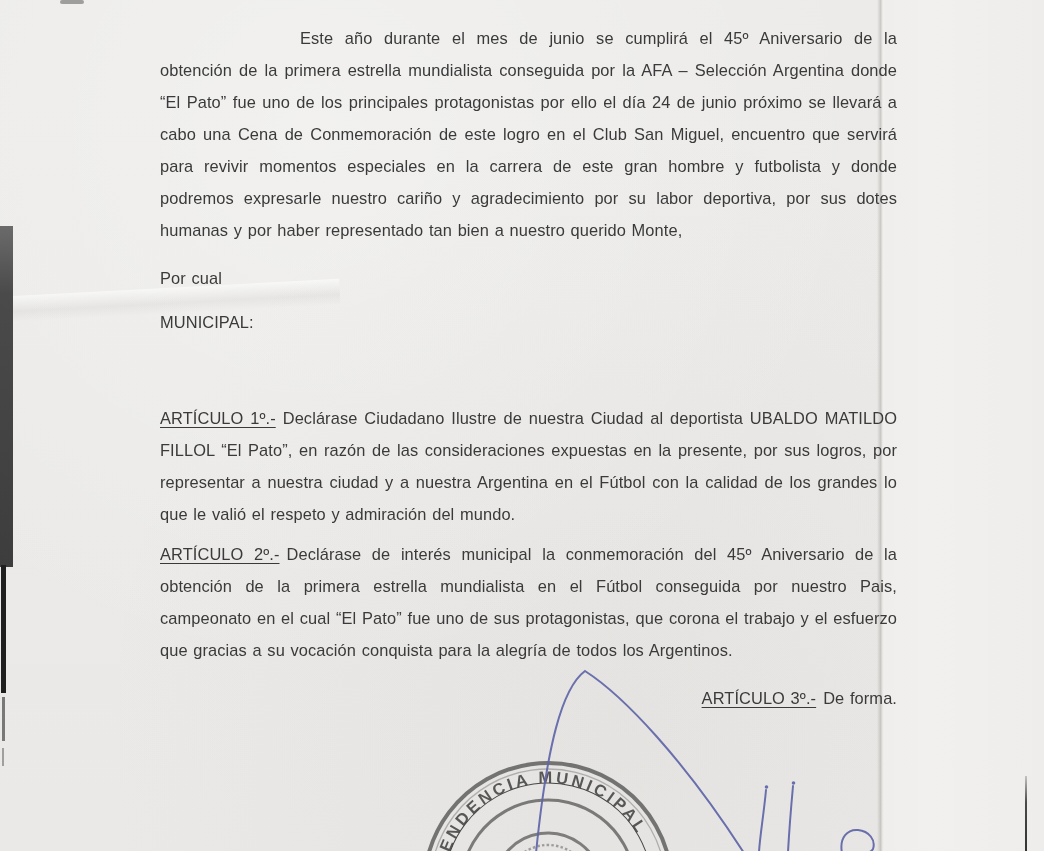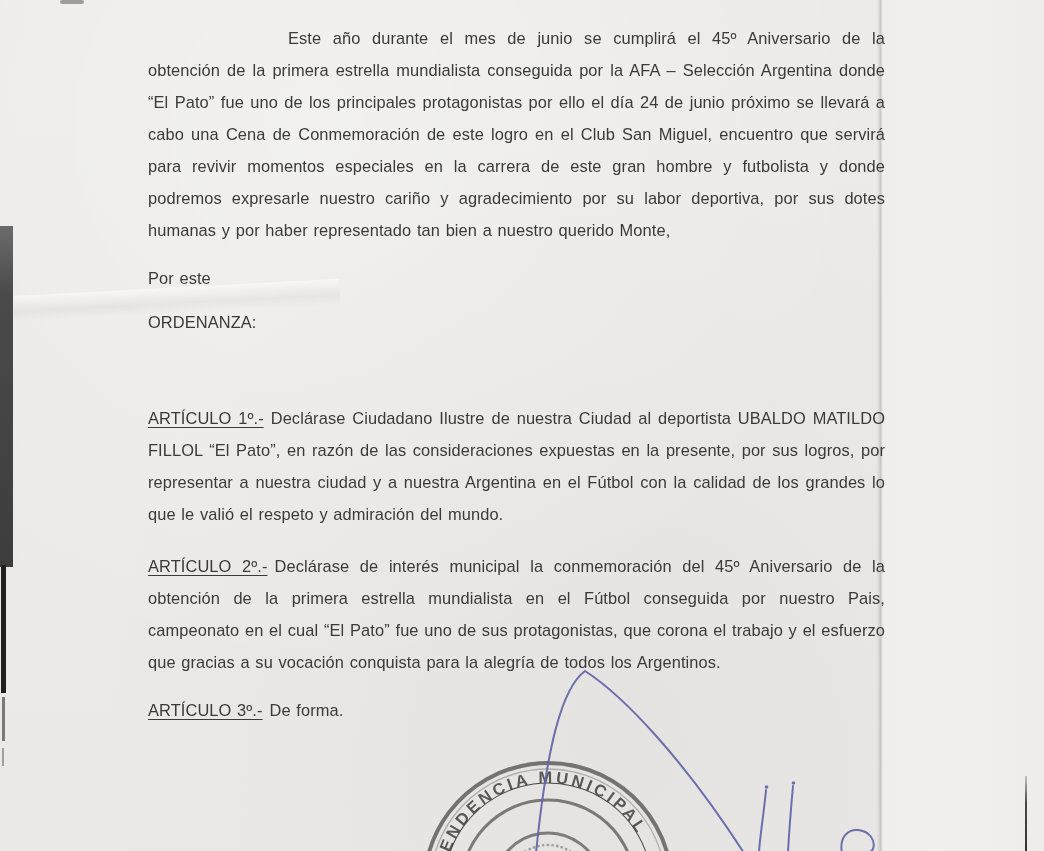--- a/index.html
+++ b/index.html
@@ -36,36 +36,36 @@
     background:linear-gradient(#6b6b6b,#4a4a4a 20%,#3d3d3d);}
   .band-b{position:absolute;left:1px;top:565px;width:5px;height:128px;background:#1f1f1f;}
   .band-c{position:absolute;left:2px;top:697px;width:3px;height:44px;background:#3c3c3c;opacity:.65;}
   .band-d{position:absolute;left:2px;top:748px;width:2px;height:18px;background:#555;opacity:.5;}
   .speck-top{position:absolute;left:60px;top:0;width:24px;height:4px;background:#8a8a8a;border-radius:2px;opacity:.8;}
   .edge-line-br{position:absolute;left:1025px;top:776px;width:2px;height:75px;
     background:linear-gradient(rgba(70,70,70,.25),#4a4a4a 35%,#333);}
 
   
   .text-col{
-    position:absolute;left:148px;top:22px;width:737px;
+    position:absolute;left:160px;top:22px;width:737px;
     color:#3a3a3a;
     font-size:16.4px;line-height:32px;
     text-align:justify;
     word-spacing:1px;
     letter-spacing:.1px;
   }
   .text-col p{margin:0;}
   p.intro{text-indent:140px;}
   p.por-ello{margin-top:16px;text-align:left;}
   p.elevo{margin-top:12px;}
   .jline{display:block;text-align:justify;text-align-last:justify;}
   .lline{display:block;text-align:left;}
   p.art1{margin-top:64px;}
-  p.art2{margin-top:20px;}
-  p.art3{margin-top:16px;text-align:left;}
+  p.art2{margin-top:8px;}
+  p.art3{margin-top:16px;text-align:right;}
   .art-head{text-decoration:underline;text-underline-offset:3px;margin-right:7px;}
 
   .overlay{position:absolute;left:0;top:0;pointer-events:none;}
 </style>
 </head>
 <body>
 
 <div class="page">
 
   <div class="right-strip"></div>
@@ -73,23 +73,23 @@
   <div class="crease"></div>
   <div class="band-a"></div>
   <div class="band-b"></div>
   <div class="band-c"></div>
   <div class="band-d"></div>
   <div class="speck-top"></div>
   <div class="edge-line-br"></div>
 
   <div class="text-col">
     <p class="intro">Este año durante el mes de junio se cumplirá el 45º Aniversario de la obtención de la primera estrella mundialista conseguida  por la AFA – Selección Argentina donde “El Pato” fue uno de los principales protagonistas por ello el día 24 de junio próximo se llevará a cabo una Cena de Conmemoración de este logro en el Club San Miguel, encuentro que servirá para revivir momentos especiales en la carrera de este gran hombre y futbolista y donde podremos expresarle nuestro cariño y agradecimiento por su labor deportiva, por sus dotes humanas y por haber representado tan bien a nuestro querido Monte,</p>
-    <p class="por-ello">Por este</p>
+    <p class="por-ello">Por cual</p>
     <p class="elevo">
-      <span class="lline">ORDENANZA:</span>
+      <span class="lline">MUNICIPAL:</span>
     </p>
     <p class="art1">
       <span class="art-head">ARTÍCULO 1º.-</span><span>Declárase Ciudadano Ilustre de nuestra Ciudad al deportista   UBALDO MATILDO FILLOL “El Pato”, en razón de las consideraciones expuestas en la presente, por sus logros, por representar  a nuestra ciudad y a nuestra Argentina en el Fútbol con la calidad de los grandes lo que le valió el respeto y admiración del mundo.</span>
     </p>
     <p class="art2">
       <span class="art-head">ARTÍCULO 2º.-</span><span>Declárase  de interés municipal la conmemoración  del 45º Aniversario de la obtención de la primera estrella mundialista en el Fútbol  conseguida por nuestro Pais, campeonato en el cual “El Pato” fue uno de sus protagonistas, que corona el trabajo y el esfuerzo que gracias a su vocación conquista para la alegría de todos los Argentinos.</span>
     </p>
     <p class="art3">
       <span class="art-head">ARTÍCULO 3º.-</span><span>De forma.</span>
     </p>

